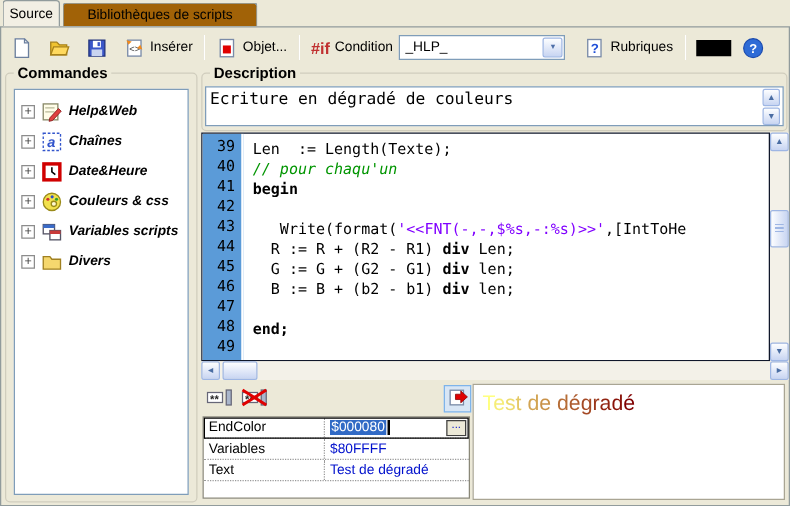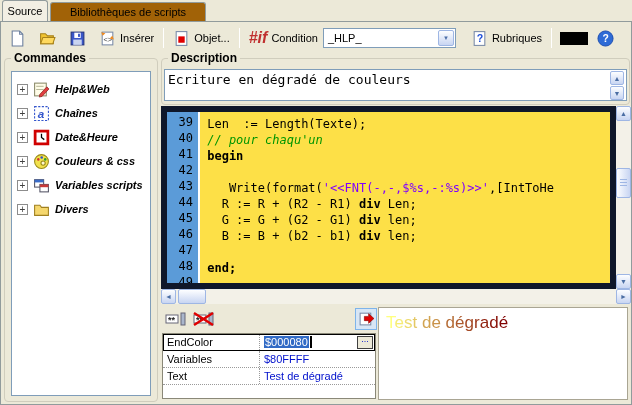--- a/index.html
+++ b/index.html
@@ -62,22 +62,22 @@
                 background:#fff; border:1px solid #7F9DB9; }
   .desc-text { font-family:"DejaVu Sans Mono", monospace; font-size:13px; padding:2px 3px;
                white-space:pre; }
   .dscroll { position:absolute; right:1px; top:1px; width:15px; }
   .sbtn { background:linear-gradient(#FDFEFF,#C8D5F2); border:1px solid #9EB6E4; border-radius:2px;
           color:#4A6DA3; font-size:7px; display:flex; align-items:center; justify-content:center; }
   .dscroll .sbtn { width:14px; height:14px; margin-bottom:1px; }
 
   
   .editor { position:absolute; left:160px; top:84px; width:470px; height:198px; }
-  .codebox { position:absolute; left:0; top:0; right:15px; bottom:15px; background:#fde047;
-             border:6px solid #0f172a; overflow:hidden; display:flex; }
+  .codebox { position:absolute; left:0; top:0; right:15px; bottom:15px; background:#ffffff;
+             border:1px solid #0f172a; overflow:hidden; display:flex; }
   .gutter { width:33px; background:#5B9BD8; border-right:2px solid #fff; flex:none; padding-top:2px; }
   .ln { height:16px; line-height:16px; text-align:right; padding-right:5px;
         font-family:"DejaVu Sans Mono", monospace; font-size:12px; color:#000; }
   .codecol { flex:1; padding-top:4px; overflow:hidden; }
   .cline { height:16px; line-height:16px; white-space:pre;
            font-family:"DejaVu Sans Mono", monospace; font-size:12px; }
   .tk-k { font-weight:bold; }
   .tk-c { color:#009500; font-style:italic; }
   .tk-s { color:#8000FF; }
 
@@ -176,21 +176,21 @@
         <span>
           <svg viewBox="0 0 16 16" width="17" height="17">
               <rect x="3" y="1.5" width="10" height="13" fill="#fff" stroke="#7A8BA8"></rect>
               <rect x="5" y="6" width="6" height="6" fill="#E00000"></rect>
             </svg>
         </span>
         <span>Objet...</span>
       </div>
       <div class="sep"></div>
       <div class="tbtn">
-        <span style="color:#C03030;font-weight:bold;font-style:italic;font-size:16px;">#if</span>
+        <span style="color:#C03030;font-weight:bold;font-size:13px;">#if</span>
         <span>Condition</span>
       </div>
       <div class="combo">
         <span class="combo-text">_HLP_</span>
         <span class="combo-btn">▼</span>
       </div>
       <div style="width:14px"></div>
       <div class="tbtn">
         <span>
           <svg viewBox="0 0 16 16" width="17" height="17">

